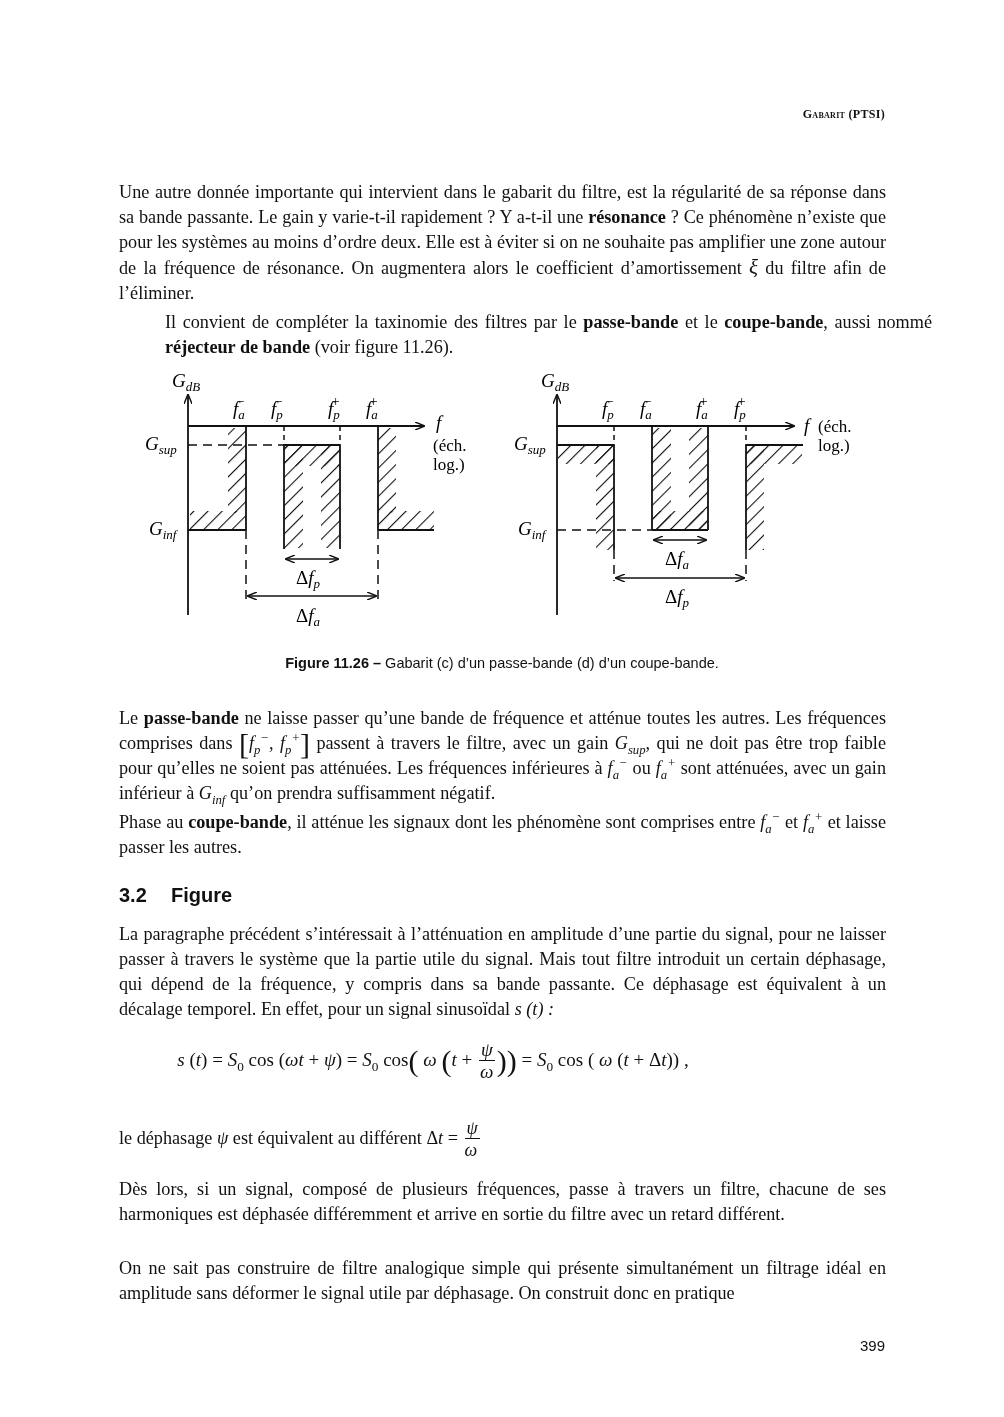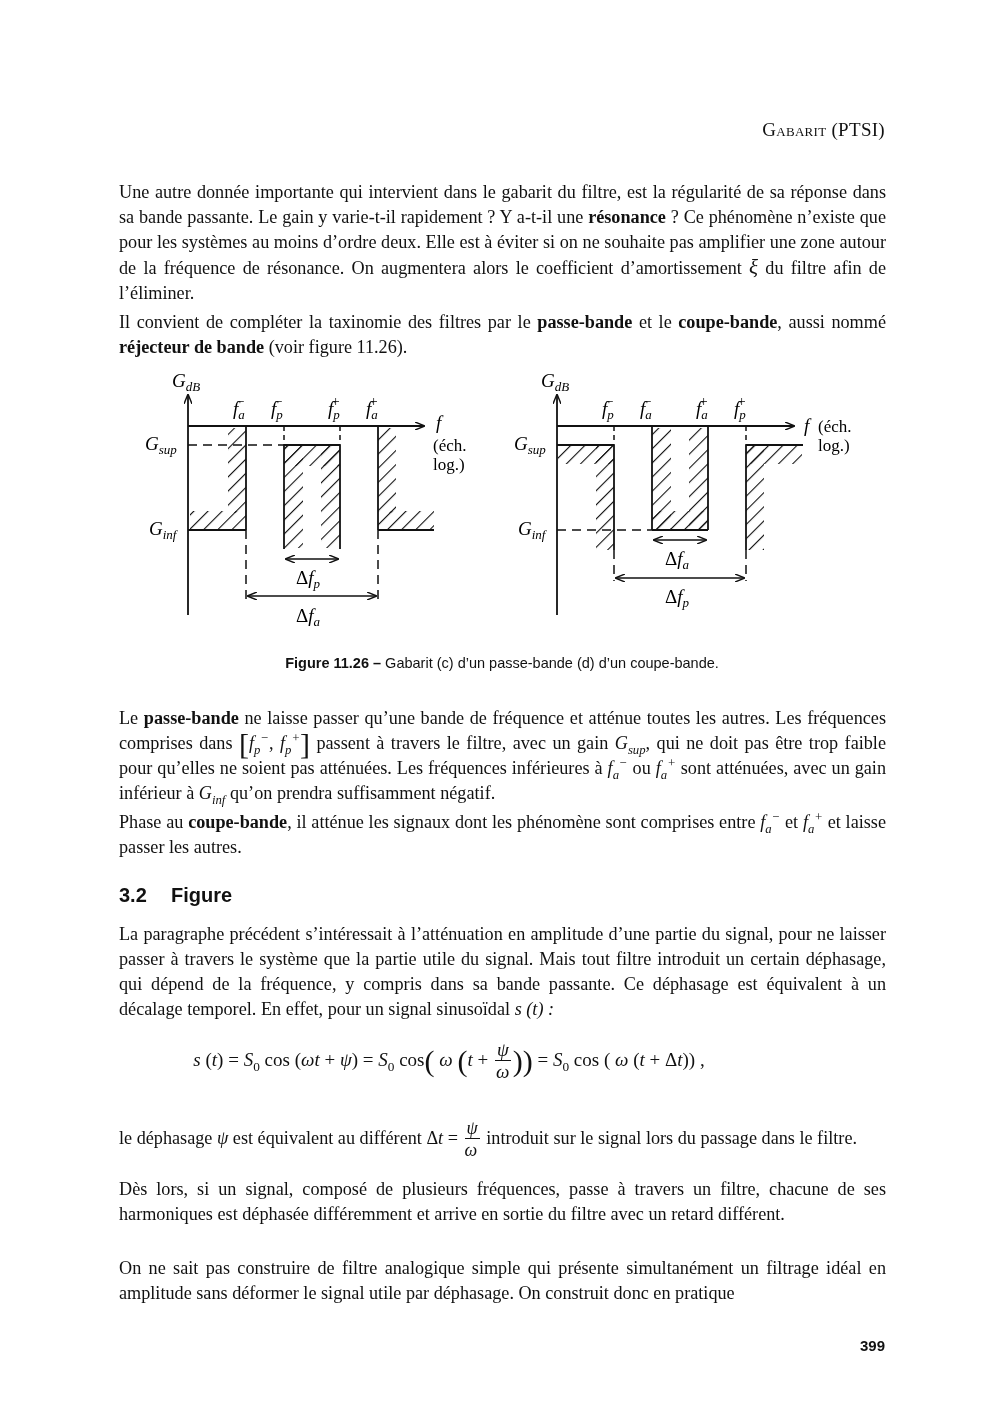--- a/index.html
+++ b/index.html
@@ -1,45 +1,45 @@
 <!DOCTYPE html>
 <html><head>
 <meta charset="utf-8">
 <style>
   html, body { margin:0; padding:0; background:#ffffff; }
   body { width:1004px; height:1417px; position:relative; overflow:hidden; color:#111; }
   .serif { font-family:"Liberation Serif","DejaVu Serif",serif; }
   .sans { font-family:"Liberation Sans","DejaVu Sans",sans-serif; }
-  .running-head { position:absolute; top:119px; right:119px; font-size:19px; letter-spacing:0.3px; font-variant:small-caps; }
+  .running-head { position:absolute; top:107px; right:119px; font-size:12px; letter-spacing:0.3px; font-variant:small-caps;font-weight:bold; }
   .para { position:absolute; left:119px; width:767px; font-size:18.2px; line-height:25px; text-align:justify; text-align-last:left;font-family:Liberation Serif, serif; }
   .para b { font-weight:bold; }
   .para i, .m { font-style:italic; }
   sub, sup { font-size:70%; line-height:0; }
   .figure { position:absolute; left:130px; top:363px; width:740px; height:270px; }
   .caption { position:absolute; top:655px; left:0; width:1004px; text-align:center; font-size:14.5px; }
   .caption b { font-weight:bold; }
   .section { position:absolute; left:119px; top:884px; font-size:20px; font-weight:bold; }
   .section .num { display:inline-block; width:52px; }
-  .equation { position:absolute; left:16px; top:1040px; width:866px; text-align:center; font-size:19px; }
+  .equation { position:absolute; left:0; top:1040px; width:866px; text-align:center; font-size:19px; }
   .frac { display:inline-block; vertical-align:middle; text-align:center; margin:0 2px; }
   .frac .n { display:block; border-bottom:1.3px solid #111; padding:0 2px; line-height:20px; }
   .frac .d { display:block; line-height:22px; }
-  .page-number { position:absolute; top:1337px; right:119px; font-size:15px; font-weight:bold; }
+  .page-number { position:absolute; top:1337px; right:119px; font-size:15px; font-weight:normal; }
   .big { font-size:30px; vertical-align:-5px; font-weight:200; }
 </style>
 </head>
 <body>
 
 <div class="running-head serif">Gabarit (PTSI)</div>
 
 <div class="para serif" style="top:180px;">
   <span>Une autre donnée importante qui intervient dans le gabarit du filtre, est la régularité de sa réponse dans sa bande passante. Le gain y varie-t-il rapidement ? Y a-t-il une </span><b>résonance</b><span> ? Ce phénomène n’existe que pour les systèmes au moins d’ordre deux. Elle est à éviter si on ne souhaite pas amplifier une zone autour de la fréquence de résonance. On augmentera alors le coefficient d’amortissement </span><span style="font-size:21px" class="m">ξ</span><span> du filtre afin de l’éliminer.</span>
 </div>
 
-<div class="para serif" style="top:310px;">
+<div class="para serif" style="top:310px;margin-left:46px;">
   <span>Il convient de compléter la taxinomie des filtres par le </span><b>passe-bande</b><span> et le </span><b>coupe-bande</b><span>, aussi nommé </span><b>réjecteur de bande</b><span> (voir figure 11.26).</span>
 </div>
 
 <div class="figure">
   <svg width="740" height="270" viewBox="130 380 740 270" xmlns="http://www.w3.org/2000/svg">
     <defs>
       <pattern id="hatch" patternUnits="userSpaceOnUse" width="10" height="10" patternTransform="rotate(45)">
         <line x1="0" y1="0" x2="0" y2="10" stroke="#111" stroke-width="2.2"></line>
       </pattern>
       <marker id="arr" markerWidth="10" markerHeight="8" refX="9" refY="4" orient="auto" markerUnits="userSpaceOnUse">
@@ -163,20 +163,20 @@
 
 <div class="para serif" style="top:922px;">
   <span>La paragraphe précédent s’intéressait à l’atténuation en amplitude d’une partie du signal, pour ne laisser passer à travers le système que la partie utile du signal. Mais tout filtre introduit un certain déphasage, qui dépend de la fréquence, y compris dans sa bande passante. Ce déphasage est équivalent à un décalage temporel. En effet, pour un signal sinusoïdal </span><i>s (t) :</i>
 </div>
 
 <div class="equation serif">
   <i>s</i> (<i>t</i>) = <i>S</i><sub>0</sub> cos (<i>ωt</i> + <i>ψ</i>) = <i>S</i><sub>0</sub> cos<span class="big">(</span> <i>ω</i> <span class="big">(</span><i>t</i> + <span class="frac"><span class="n"><i>ψ</i></span><span class="d"><i>ω</i></span></span><span class="big">))</span> = <i>S</i><sub>0</sub> cos ( <i>ω</i> (<i>t</i> + Δ<i>t</i>)) ,
 </div>
 
 <div class="para serif" style="top:1118px;">
-  <span>le déphasage </span><i>ψ</i><span> est équivalent au différent Δ</span><i>t</i><span> = </span><span class="frac" style="font-size:18px;"><span class="n"><i>ψ</i></span><span class="d"><i>ω</i></span></span><span> introduit sur le signal lors du passage dans le filtre.</span>
+  <span>le déphasage </span><i>ψ</i><span> est équivalent au différent Δ</span><i>t</i><span> = </span><span class="frac" style="font-size:18px;"><span class="n"><i>ψ</i></span><span class="d"><i>ω</i></span></span>
 </div>
 
 <div class="para serif" style="top:1177px;">Dès lors, si un signal, composé de plusieurs fréquences, passe à travers un filtre, chacune de ses harmoniques est déphasée différemment et arrive en sortie du filtre avec un retard différent.</div>
 
 <div class="para serif" style="top:1256px;">On ne sait pas construire de filtre analogique simple qui présente simultanément un filtrage idéal en amplitude sans déformer le signal utile par déphasage. On construit donc en pratique</div>
 
 <div class="page-number sans">399</div>
 
 </body></html>

